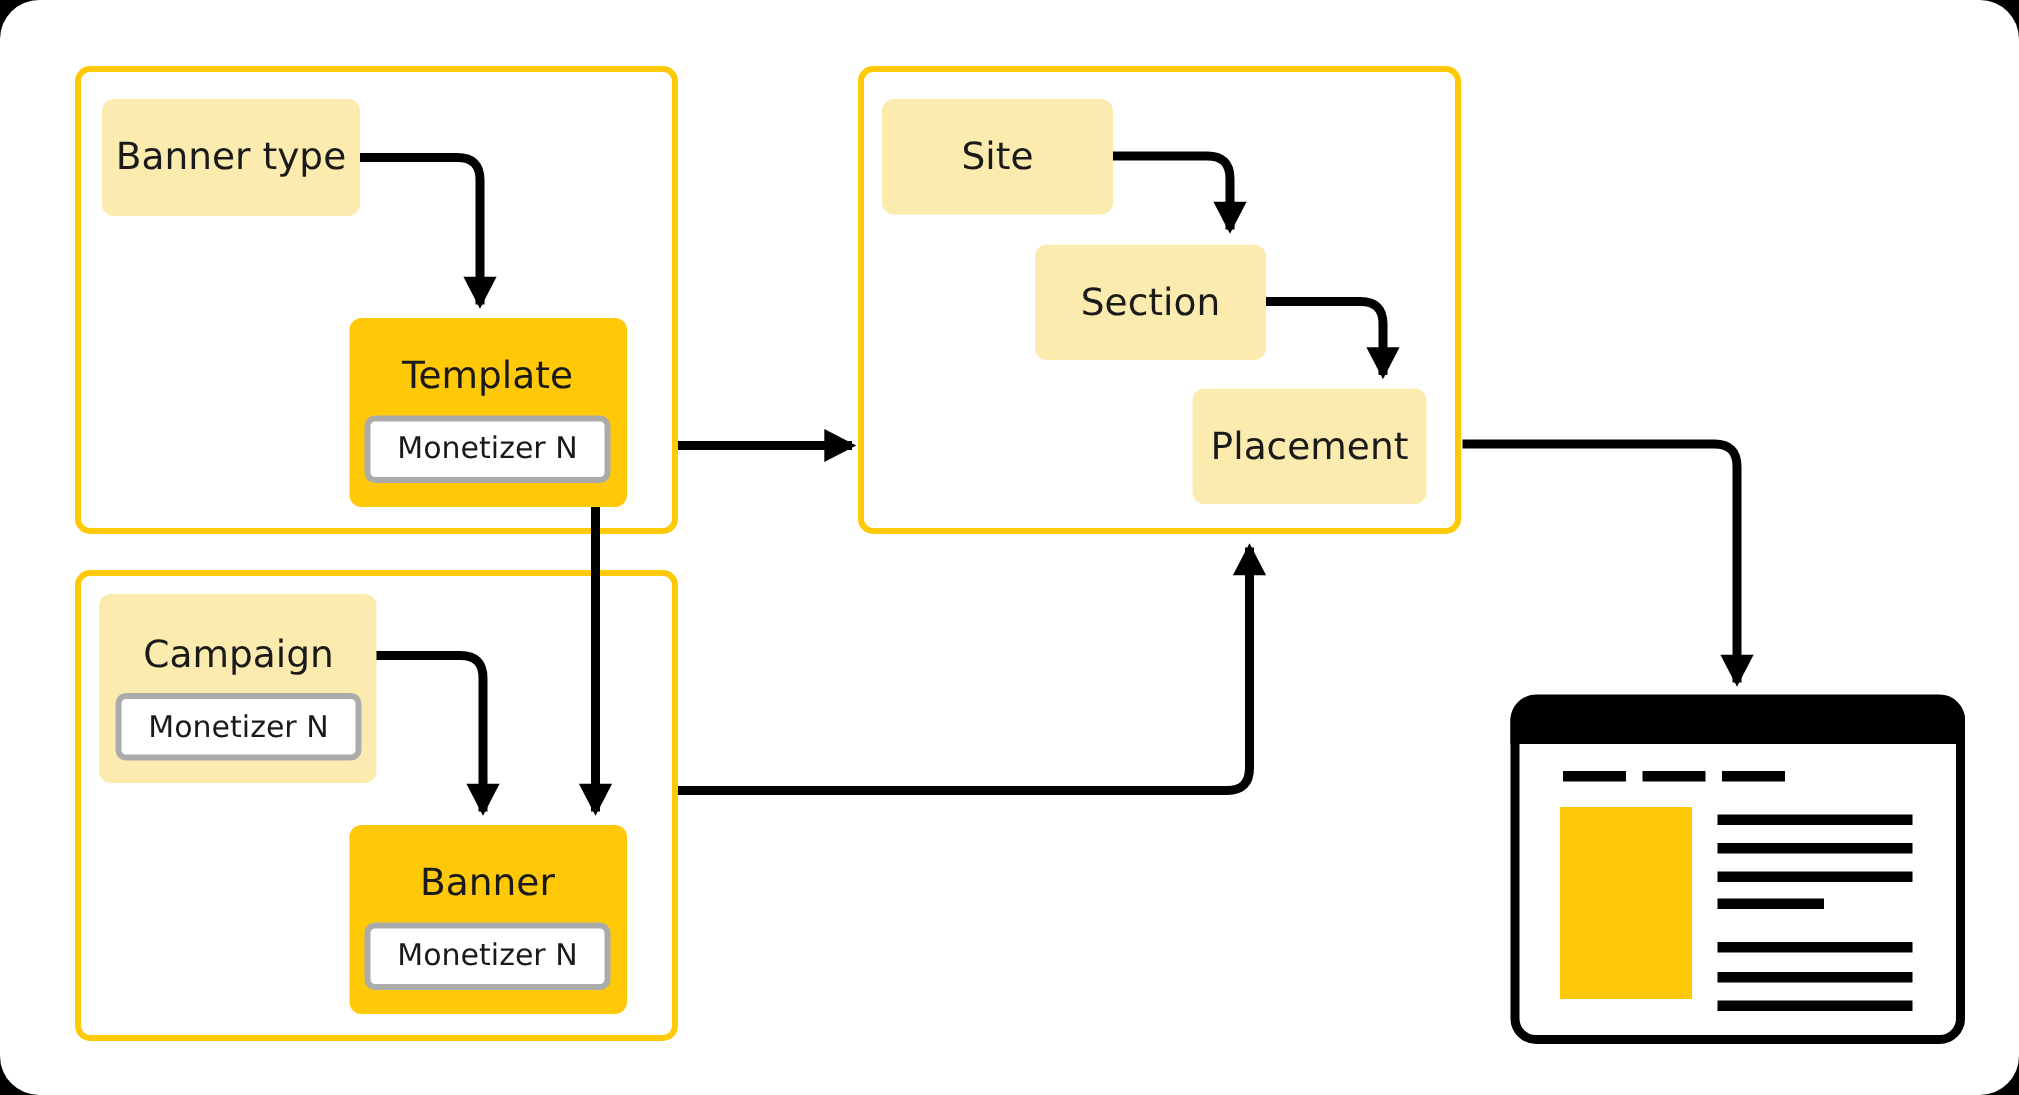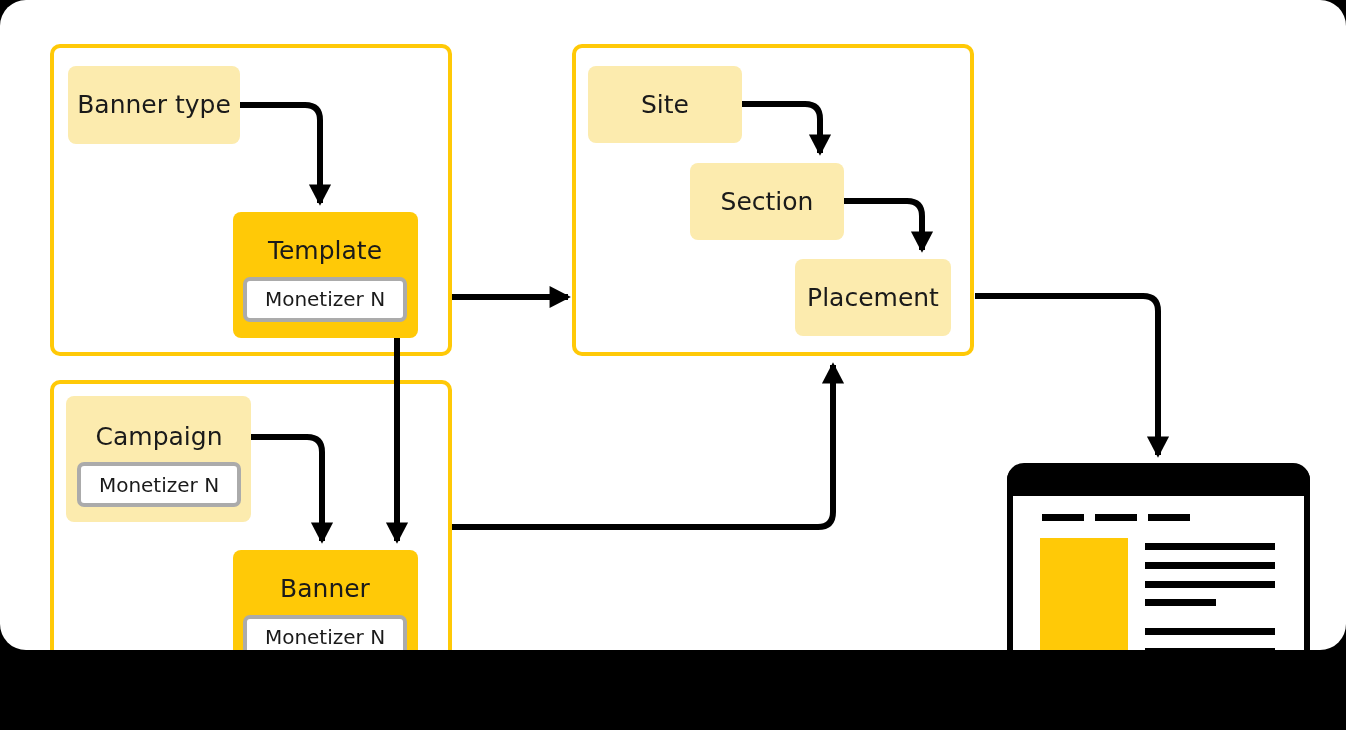--- a/index.html
+++ b/index.html
@@ -10,21 +10,21 @@
   }
   body {
     width: 1346px;
     height: 730px;
     overflow: hidden;
     font-family: "DejaVu Sans", "Liberation Sans", sans-serif;
   }
   #canvas {
     position: relative;
     width: 1346px;
-    height: 650px;
+    height: 730px;
     background: #ffffff;
     border-radius: 26px;
     overflow: hidden;
   }
   #diagram {
     position: absolute;
     left: 0;
     top: 0;
     width: 1346px;
     height: 730px;

